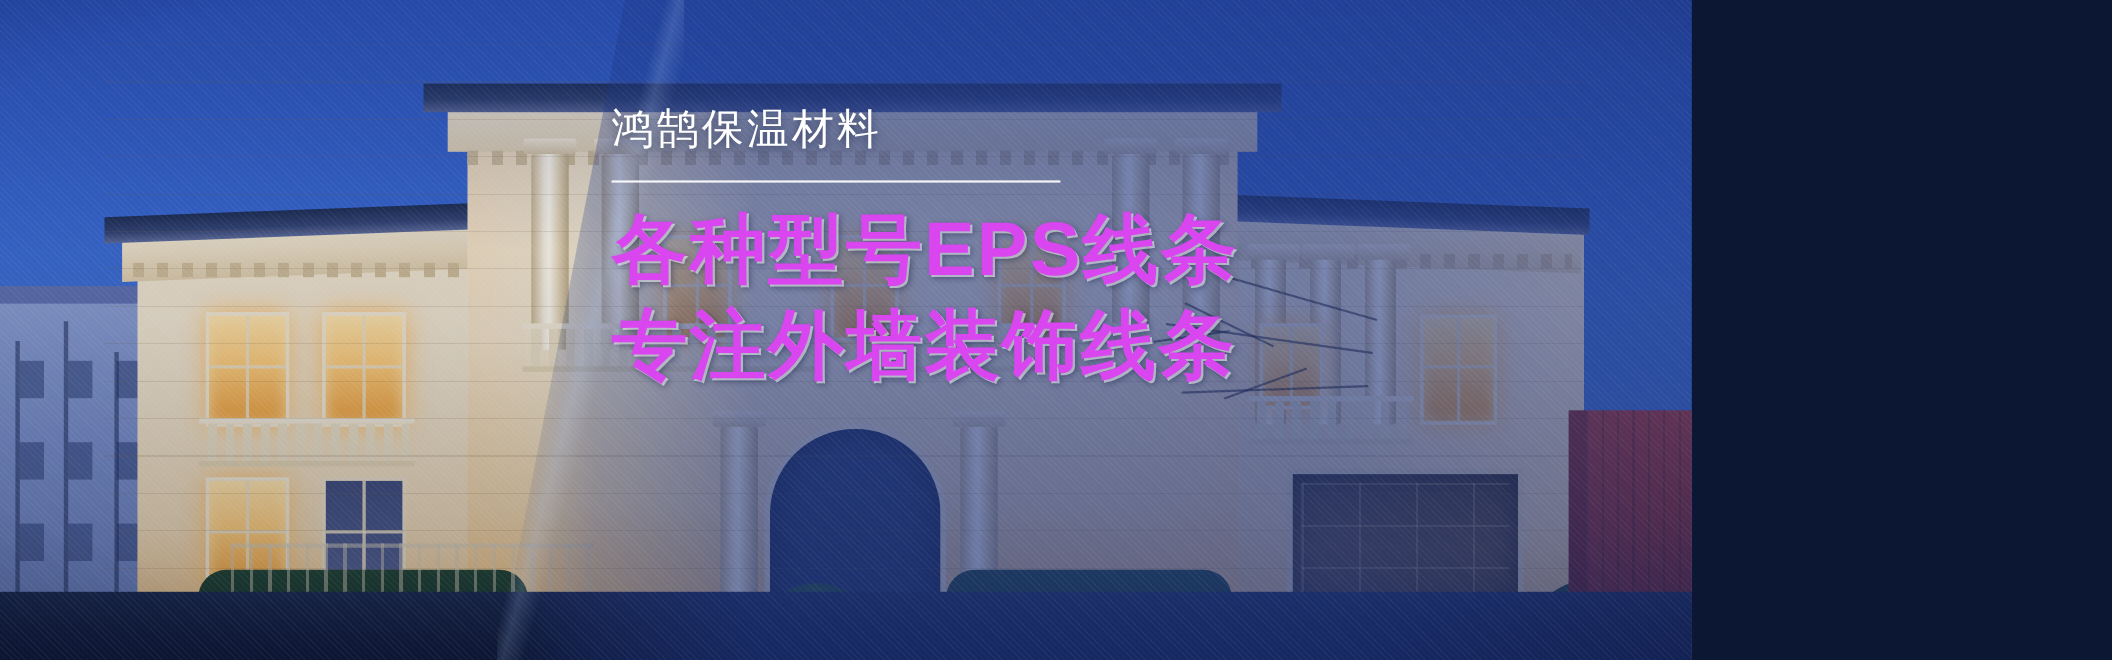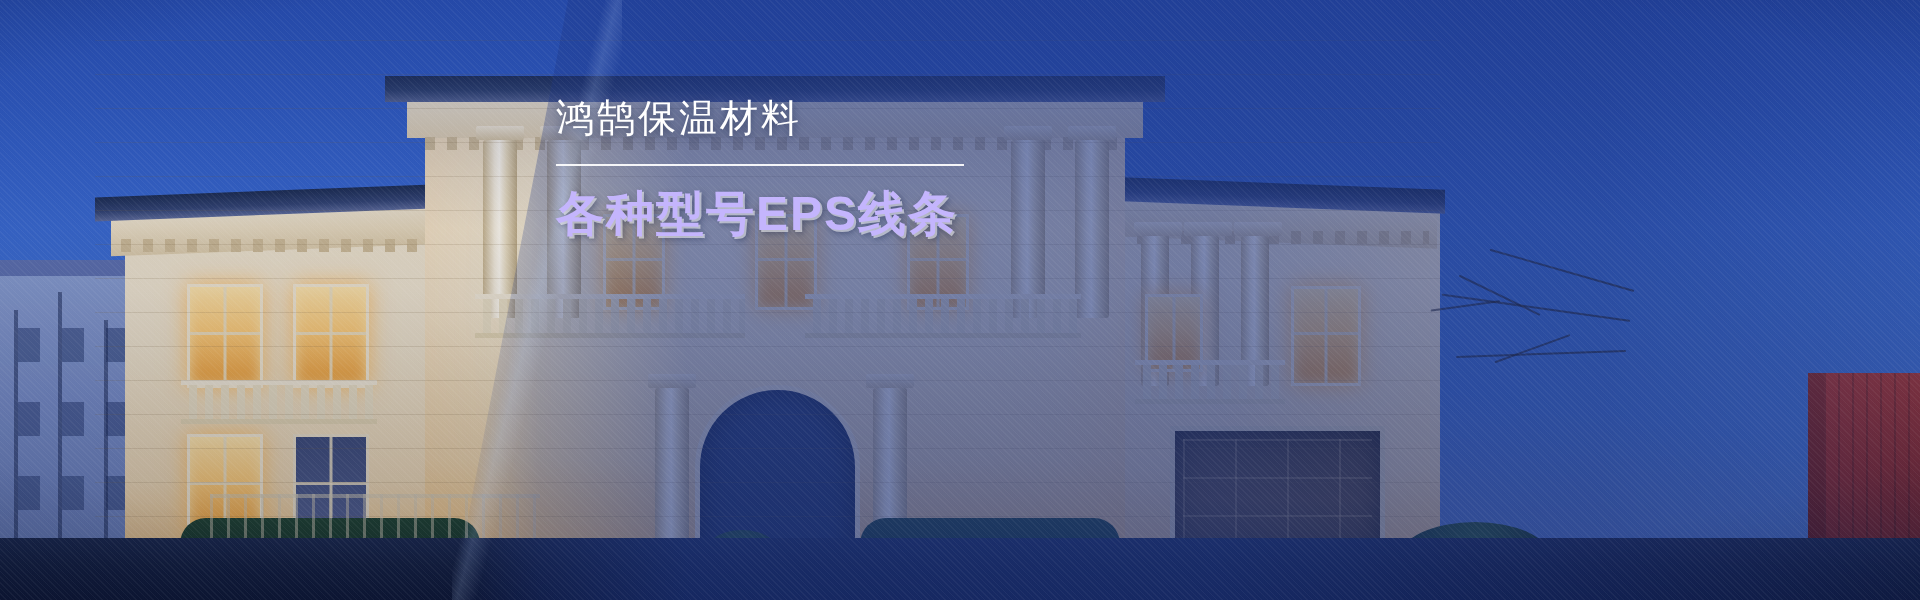--- a/index.html
+++ b/index.html
@@ -6,21 +6,21 @@
     margin: 0;
     padding: 0;
     background: #0b1733;
   }
   body {
     font-family: "Liberation Sans", "DejaVu Sans", sans-serif;
   }
 
   .banner {
     position: relative;
-    width: 1920px;
+    width: 1538px;
     height: 600px;
     overflow: hidden;
   }
 
   
   .photo {
     position: absolute;
     inset: 0;
     overflow: hidden;
   }
@@ -349,22 +349,22 @@
   }
 
   .divider {
     width: 408px;
     height: 2px;
     background: rgba(255,255,255,0.92);
     margin: 22px 0 18px 0;
   }
 
   .headline {
-    color: #c4b5fd;
-    font-size: 48px;
+    color: #d946ef;
+    font-size: 69px;
     font-weight: bold;
     letter-spacing: 2px;
     line-height: 1.26;
     white-space: nowrap;
     text-shadow:
       2px 2px 0 rgba(255,255,255,0.55),
       3px 3px 6px rgba(10,22,60,0.45);
   }
 
   .tagline {
@@ -523,16 +523,17 @@
   <div class="screen-texture"></div>
 
   <div class="text-block">
 
     <div class="brand-line">鸿鹄保温材料</div>
 
     <div class="divider"></div>
 
     <div class="headline">各种型号EPS线条</div>
 
+    <div class="headline">专注外墙装饰线条</div>
 
   </div>
 
 </div>
 
 </body></html>

